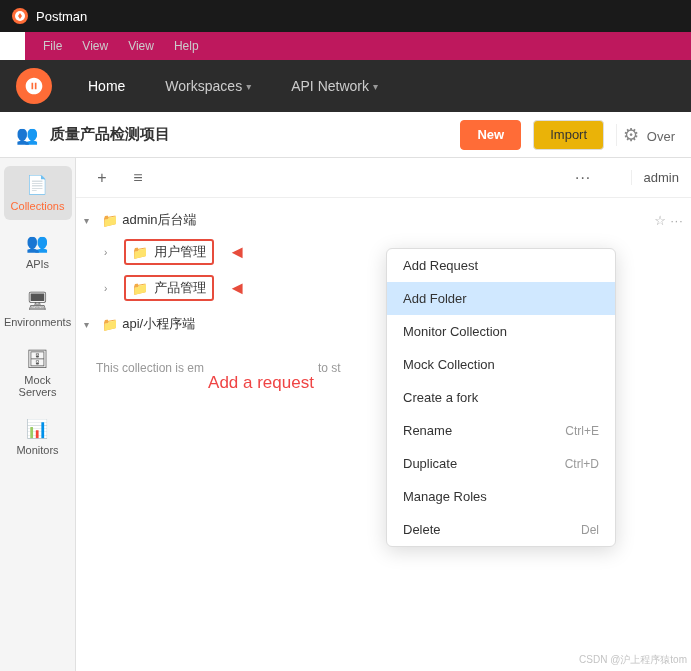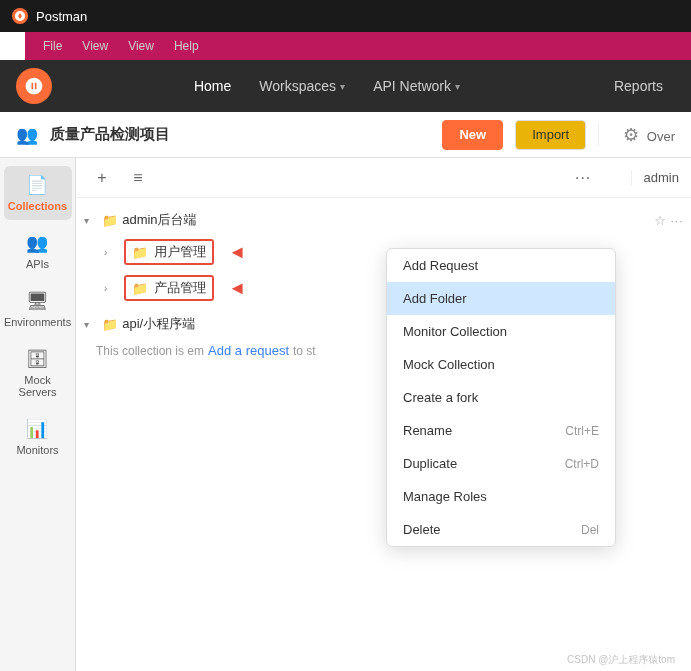--- a/index.html
+++ b/index.html
@@ -56,23 +56,22 @@
       width: 36px; height: 36px;
       background: #ff6c37;
       border-radius: 50%;
       display: flex; align-items: center; justify-content: center;
       flex-shrink: 0;
     }
     .header-logo svg { width: 20px; height: 20px; }
     .header-nav {
       display: flex;
       align-items: center;
-      gap: 4px;
+      gap: 16px;
       flex: 1;
-      justify-content: center;
     }
     .nav-item {
       color: #ccc;
       font-size: 14px;
       padding: 6px 12px;
       cursor: pointer;
       border-radius: 4px;
       display: flex; align-items: center; gap: 4px;
     }
     .nav-item.active { color: #fff; }
@@ -114,21 +113,21 @@
       border-color: #ff6c37;
       font-weight: 600;
     }
     .btn-import {
       background: #eab308;
       color: #333;
     }
     .workspace-over {
       font-size: 13px;
       color: #666;
-      padding-left: 24px;
+      padding-left: 6px;
       border-left: 1px solid #eee;
     }
 
     
     .main-layout {
       display: flex;
       height: calc(671px - 32px - 28px - 52px - 46px);
     }
 
     
@@ -148,21 +147,21 @@
       flex-direction: column;
       align-items: center;
       padding: 8px 4px;
       border-radius: 6px;
       cursor: pointer;
       gap: 4px;
     }
     .sidebar-item.active { background: #e0e0e0; }
     .sidebar-item-icon { font-size: 18px; color: #555; }
     .sidebar-item-label { font-size: 11px; color: #555; text-align: center; }
-    .sidebar-item.active .sidebar-item-label { color: #ff6c37; font-weight: bold; }
+    .sidebar-item.active .sidebar-item-label { color: #ff6c37; }
     .sidebar-item.active .sidebar-item-icon { color: #ff6c37; }
 
     
     .content-panel {
       flex: 1;
       background: #fff;
       overflow: hidden;
       position: relative;
     }
 
@@ -224,23 +223,24 @@
     }
 
     .sub-section {
       padding: 5px 8px 5px 20px;
       font-size: 12px;
       color: #999;
       display: flex; align-items: center; gap: 4px;
     }
 
     .add-request-text {
-      color: #3b82f6;
-      font-size: 13px;
-      cursor: pointer;
+      color: #ef4444;
+      font-size: 17px;
+      cursor: pointer;
+      margin-top: 30px;
     }
 
     
     .context-menu {
       position: absolute;
       top: 90px;
       left: 310px;
       width: 230px;
       background: #fff;
       border: 1px solid #ddd;
@@ -263,21 +263,21 @@
     }
     .shortcut {
       color: #999;
       font-size: 12px;
     }
 
     
     .watermark {
       position: absolute;
       bottom: 4px;
-      right: 16px;
+      right: 4px;
       font-size: 10px;
       color: #aaa;
       opacity: 0.7;
     }
   </style>
 </head>
 <body>
 
 <div class="title-bar">
   <div class="title-bar-logo">
@@ -308,21 +308,20 @@
     </span>
     <span class="nav-item">
       <span>Workspaces</span>
       <span class="nav-chevron">▾</span>
     </span>
     <span class="nav-item">
       <span>API Network</span>
       <span class="nav-chevron">▾</span>
     </span>
   </div>
-  <span class="reports-item">Reports</span>
 </div>
 
 <div class="workspace-bar">
   <span class="workspace-icon" style="font-size:18px;">👥</span>
   <span class="workspace-title">质量产品检测项目</span>
   <button class="workspace-btn btn-new">New</button>
   <button class="workspace-btn btn-import">Import</button>
   <span class="workspace-over">
     <span style="font-size:18px; color:#888;">⚙</span>
     <span style="margin-left:4px; font-size:13px; color:#666;">Over</span>

